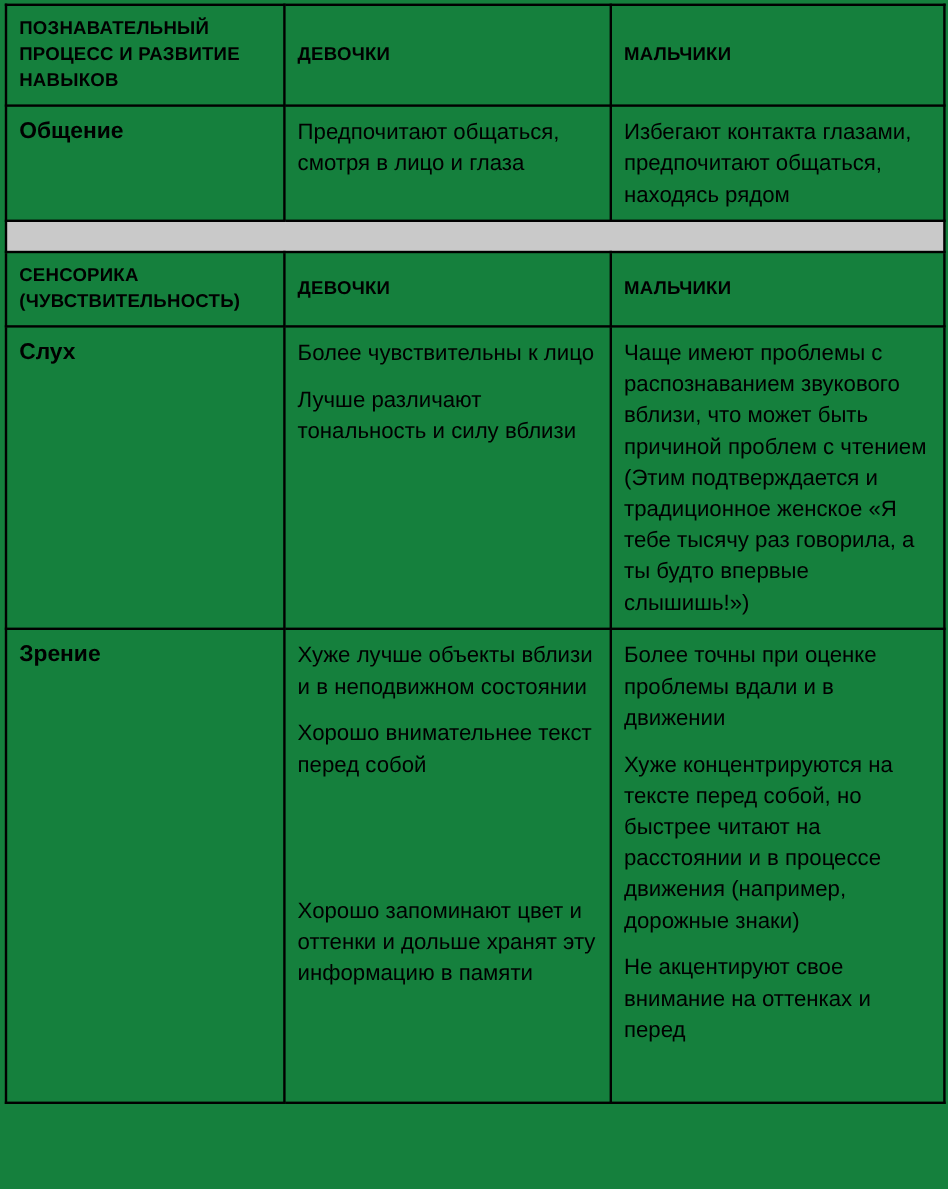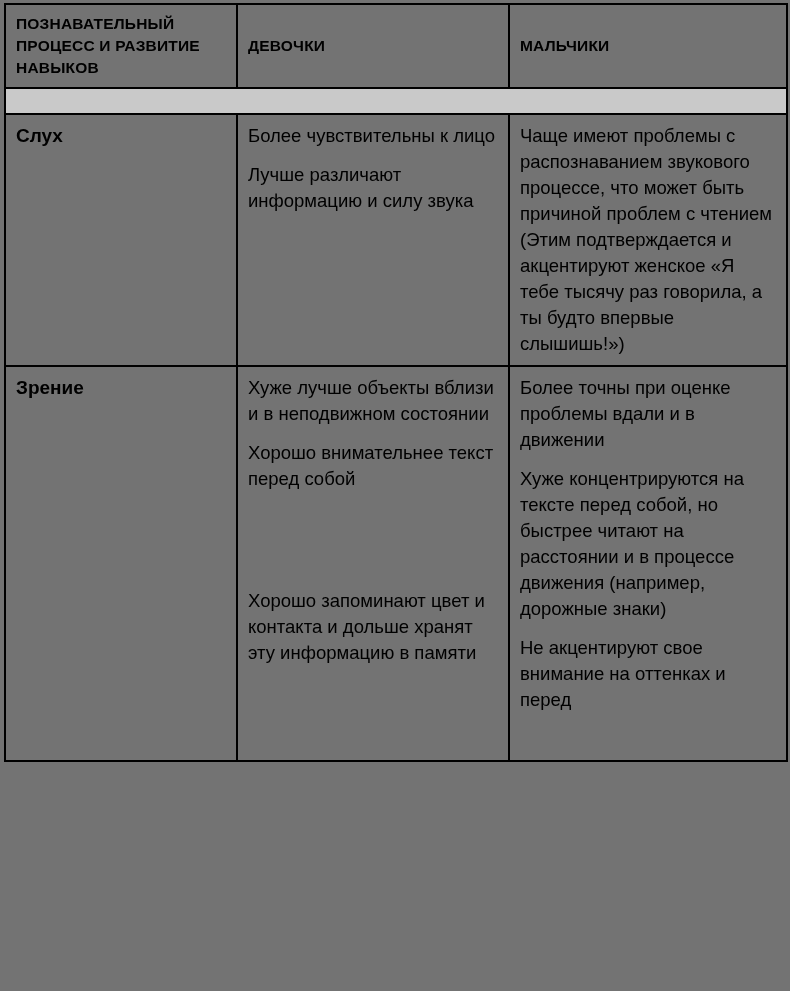--- a/index.html
+++ b/index.html
@@ -3,21 +3,21 @@
 <meta charset="utf-8">
 <style>
   html, body {
     margin: 0;
     padding: 0;
     background: #ffffff;
   }
   .page {
     width: 790px;
     height: 991px;
-    background: #737373;
+    background: #15803d;
     overflow: hidden;
     box-sizing: border-box;
     font-family: "Liberation Sans", "DejaVu Sans", sans-serif;
     color: #000000;
   }
   table.cmp {
     border-collapse: collapse;
     table-layout: fixed;
     width: 782px;
     margin: 3px 0 0 4px;
@@ -83,44 +83,58 @@
       <col class="c3">
     </colgroup>
 
     <tbody>
         <tr class="h1">
       <th class="hcell">ПОЗНАВАТЕЛЬНЫЙ ПРОЦЕСС И РАЗВИТИЕ НАВЫКОВ</th>
       <th class="hcell">ДЕВОЧКИ</th>
       <th class="hcell">МАЛЬЧИКИ</th>
     </tr>
 
+    <tr class="r-obshenie">
+      <td class="rowlabel">Общение</td>
+      <td class="cell">
+        <p>Предпочитают общаться, смотря в лицо и глаза</p>
+      </td>
+      <td class="cell">
+        <p>Избегают контакта глазами, предпочитают общаться, находясь рядом</p>
+      </td>
+    </tr>
 
     <tr class="sep">
       <td colspan="3" style="background:#c9c9c9;"></td>
     </tr>
 
+    <tr class="h2">
+      <th class="hcell">СЕНСОРИКА (ЧУВСТВИТЕЛЬНОСТЬ)</th>
+      <th class="hcell">ДЕВОЧКИ</th>
+      <th class="hcell">МАЛЬЧИКИ</th>
+    </tr>
 
     <tr class="r-sluh">
       <td class="rowlabel">Слух</td>
       <td class="cell">
         <p>Более чувствительны к лицо</p>
-        <p>Лучше различают информацию и силу звука</p>
+        <p>Лучше различают тональность и силу вблизи</p>
       </td>
       <td class="cell">
-        <p class="m0">Чаще имеют проблемы с распознаванием звукового процессе, что может быть причиной проблем с чтением</p>
-        <p>(Этим подтверждается и акцентируют женское «Я тебе тысячу раз говорила, а ты будто впервые слышишь!»)</p>
+        <p class="m0">Чаще имеют проблемы с распознаванием звукового вблизи, что может быть причиной проблем с чтением</p>
+        <p>(Этим подтверждается и традиционное женское «Я тебе тысячу раз говорила, а ты будто впервые слышишь!»)</p>
       </td>
     </tr>
 
     <tr class="r-zrenie">
       <td class="rowlabel">Зрение</td>
       <td class="cell">
         <p>Хуже лучше объекты вблизи и в неподвижном состоянии</p>
         <p>Хорошо внимательнее текст перед собой</p>
-        <p class="gap-lg">Хорошо запоминают цвет и контакта и дольше хранят эту информацию в памяти</p>
+        <p class="gap-lg">Хорошо запоминают цвет и оттенки и дольше хранят эту информацию в памяти</p>
       </td>
       <td class="cell">
         <p>Более точны при оценке проблемы вдали и в движении</p>
         <p>Хуже концентрируются на тексте перед собой, но быстрее читают на расстоянии и в процессе движения (например, дорожные знаки)</p>
         <p>Не акцентируют свое внимание на оттенках и перед</p>
       </td>
     </tr>
 
   </tbody>
     </table>

